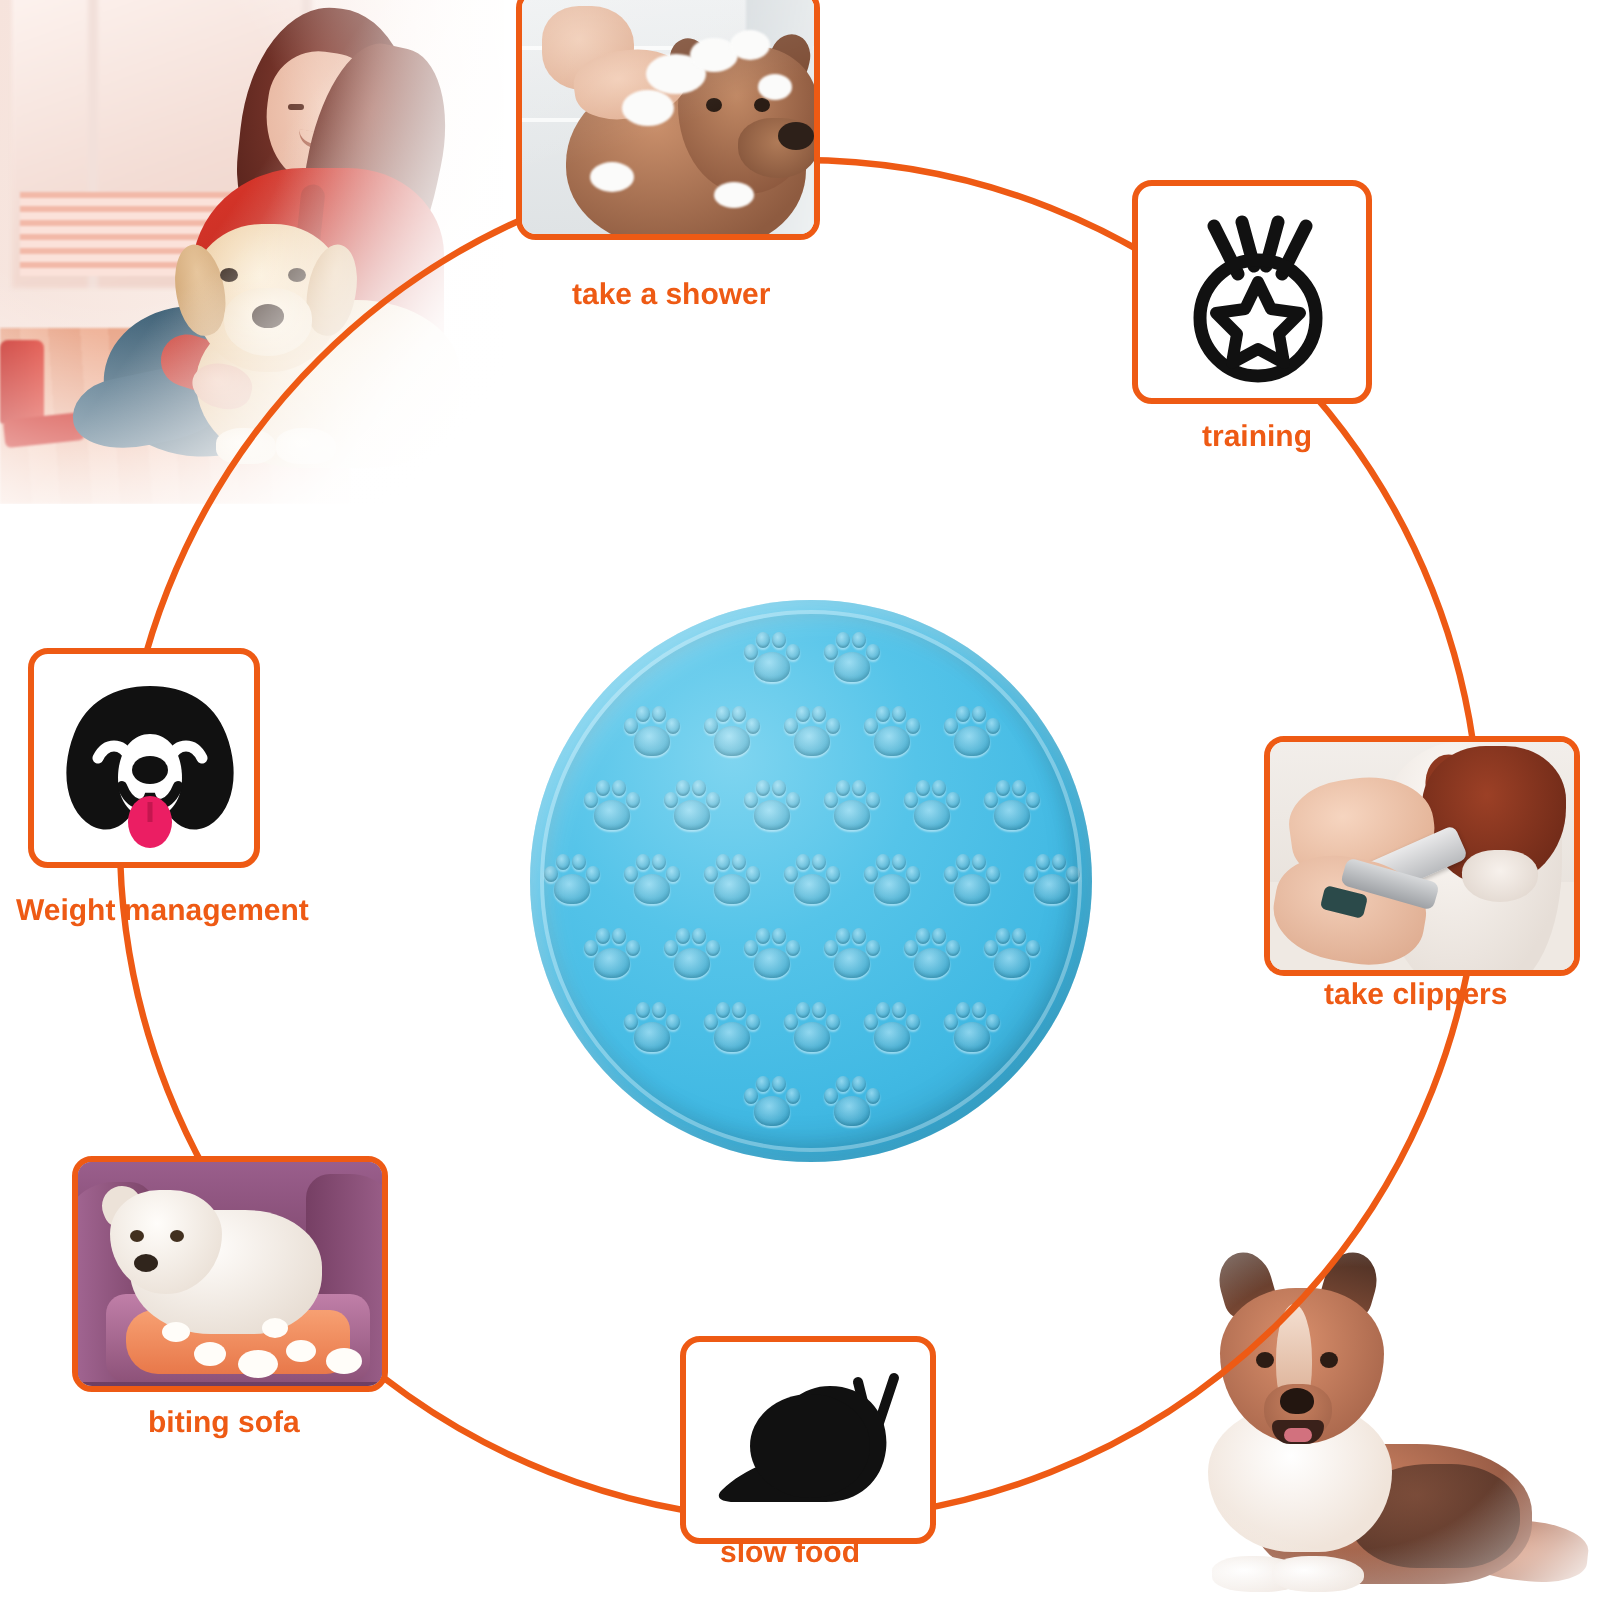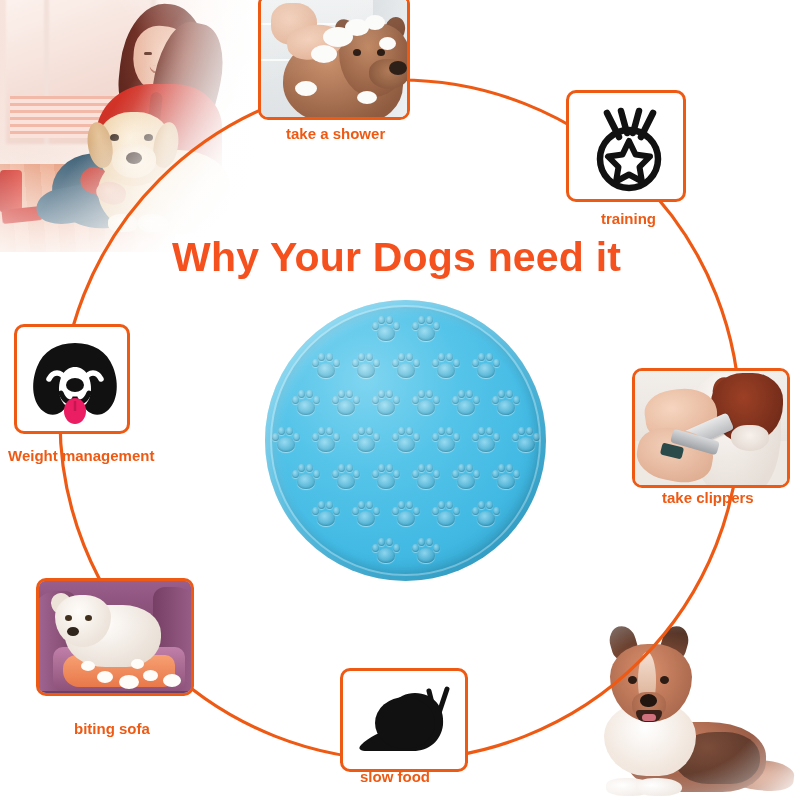--- a/index.html
+++ b/index.html
@@ -736,21 +736,20 @@
         <div class="paw" style="left: 145.5px; top: 237.5px;">
           <div class="toe t1"></div>
           <div class="toe t2"></div>
           <div class="toe t3"></div>
           <div class="toe t4"></div>
           <div class="pad"></div>
         </div>
       </div>
   </div>
 
-  <div id="page-title">Why Your Dogs need it</div>
 
   <div class="fbox photo" id="box-shower">
     <div class="sw-tilebg"></div>
     <div class="sw-tileline" style="top:26px;"></div>
     <div class="sw-tileline" style="top:62px;"></div>
     <div class="sw-curtain"></div>
     <div class="sw-arm"></div>
     <div class="sw-dogbody"></div>
     <div class="sw-ear l"></div>
     <div class="sw-ear r"></div>
@@ -762,21 +761,21 @@
     <div class="sw-hand"></div>
     <div class="sw-foam" style="left:62px;top:30px;width:30px;height:20px;"></div>
     <div class="sw-foam" style="left:84px;top:22px;width:24px;height:17px;"></div>
     <div class="sw-foam" style="left:104px;top:18px;width:20px;height:15px;"></div>
     <div class="sw-foam" style="left:50px;top:48px;width:26px;height:18px;"></div>
     <div class="sw-foam" style="left:118px;top:40px;width:17px;height:13px;"></div>
     <div class="sw-foam" style="left:34px;top:84px;width:22px;height:15px;"></div>
     <div class="sw-foam" style="left:96px;top:94px;width:20px;height:13px;"></div>
     <div class="sw-shine"></div>
   </div>
-  <div class="flabel" style="left:286px; top:125px;">take a shower</div>
+  <div class="flabel" style="left:286px; top:139px;">take a shower</div>
 
   <div class="fbox" id="box-training">
     <svg viewBox="0 0 120 112" width="120" height="112">
       <g fill="none" stroke="#111111" stroke-width="6.5" stroke-linecap="round">
         <line x1="38" y1="20" x2="50" y2="44"></line>
         <line x1="52" y1="18" x2="58" y2="40"></line>
         <line x1="84" y1="20" x2="72" y2="44"></line>
         <line x1="70" y1="18" x2="64" y2="40"></line>
         <circle cx="60" cy="66" r="29" stroke-width="6.5"></circle>
       </g>
@@ -826,21 +825,21 @@
     <div class="bs-dogeye l"></div>
     <div class="bs-dogeye r"></div>
     <div class="bs-dognose"></div>
     <div class="bs-fluff" style="left:58px;bottom:10px;width:16px;height:12px;"></div>
     <div class="bs-fluff" style="left:80px;bottom:4px;width:20px;height:14px;"></div>
     <div class="bs-fluff" style="left:104px;bottom:12px;width:15px;height:11px;"></div>
     <div class="bs-fluff" style="left:124px;bottom:6px;width:18px;height:13px;"></div>
     <div class="bs-fluff" style="left:42px;bottom:22px;width:14px;height:10px;"></div>
     <div class="bs-fluff" style="left:92px;bottom:24px;width:13px;height:10px;"></div>
   </div>
-  <div class="flabel" style="left:74px; top:720px;">biting sofa</div>
+  <div class="flabel" style="left:74px; top:703px;">biting sofa</div>
 
   <div class="fbox" id="box-weight" style="left:14px; top:324px; width:116px; height:110px;">
     <svg viewBox="0 0 116 110" width="116" height="110">
 
       <path d="M58 16 C40 16 26 24 20 40 C13 58 16 76 26 84 C36 92 46 86 50 78
                L66 78 C70 86 80 92 90 84 C100 76 103 58 96 40 C90 24 76 16 58 16 Z" fill="#111111"></path>
 
       <path d="M58 40 C48 40 42 50 42 62 C42 74 49 82 58 82 C67 82 74 74 74 62
                C74 50 68 40 58 40 Z" fill="#FFFFFF"></path>
 

